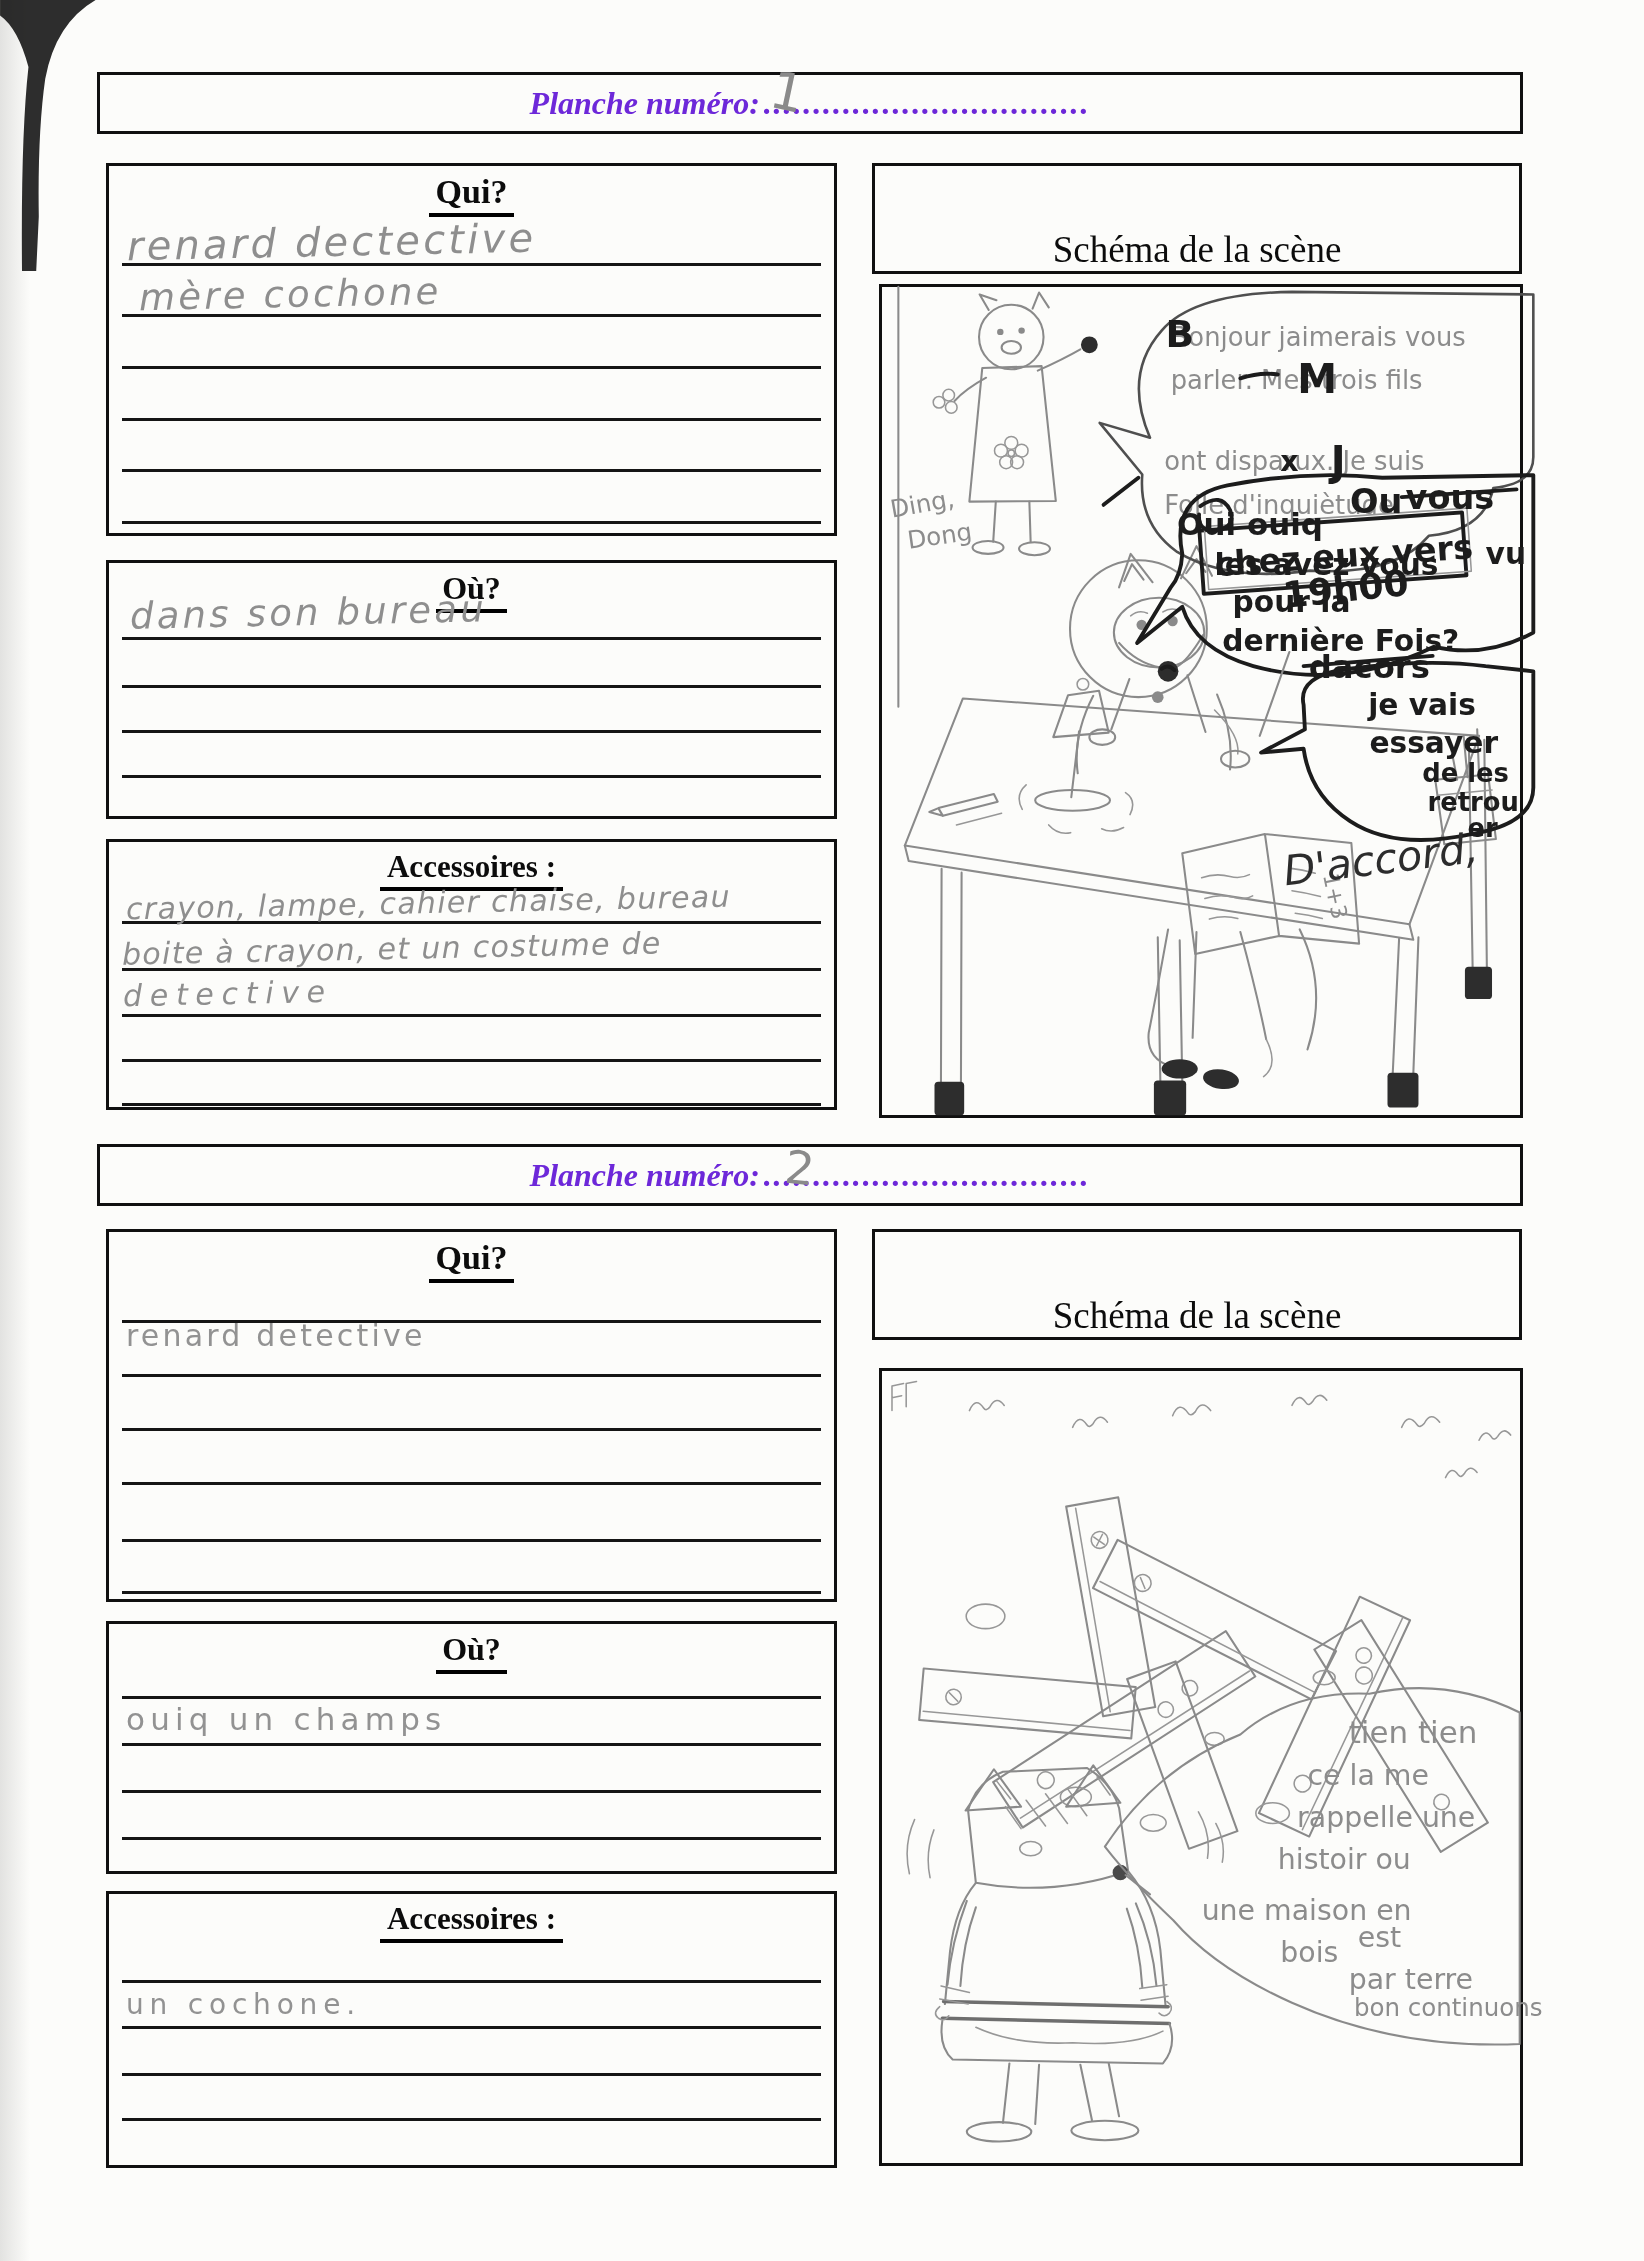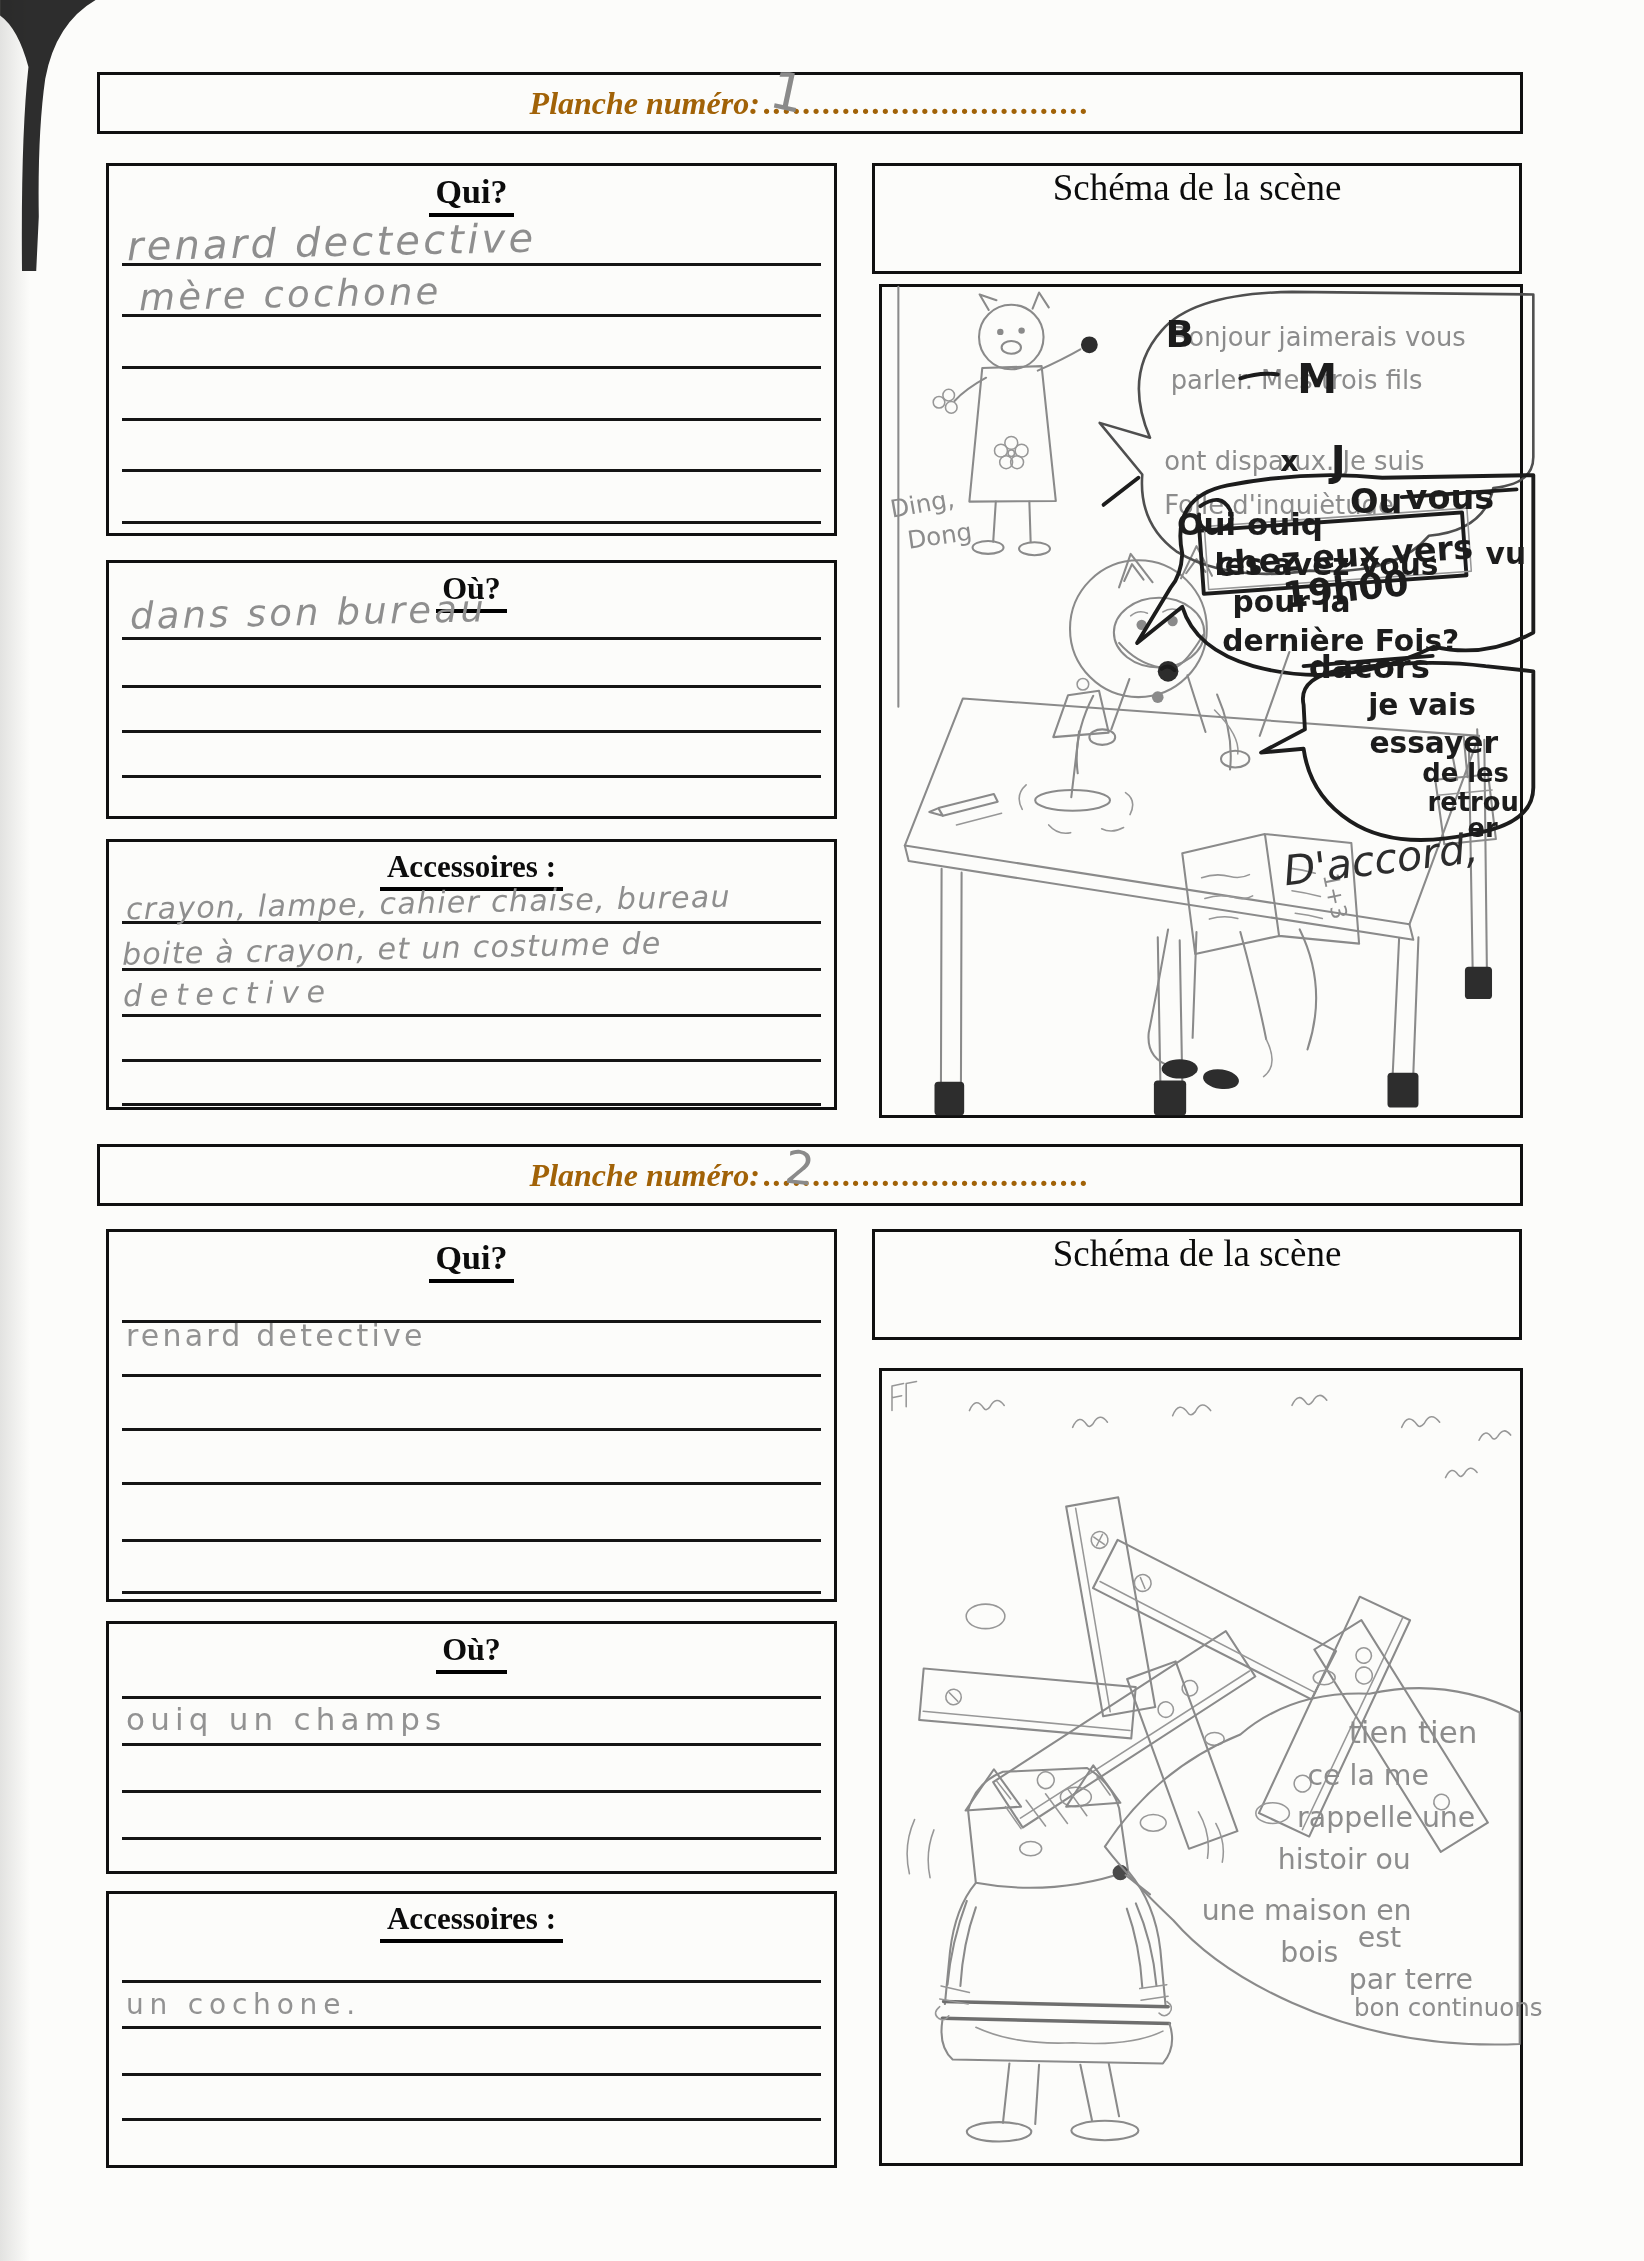--- a/index.html
+++ b/index.html
@@ -5,24 +5,24 @@
   html,body{margin:0;padding:0;background:#dededa;}
   .page{position:relative;width:1644px;height:2261px;background:#fcfcfa;overflow:hidden;
         font-family:"Liberation Serif",serif;}
   .page::before{content:'';position:absolute;left:0;top:0;width:30px;height:100%;
         background:linear-gradient(90deg,rgba(40,40,40,.12),rgba(0,0,0,0));pointer-events:none;z-index:5;}
   .box{position:absolute;border:3.2px solid #101010;box-sizing:border-box;background:transparent;}
   .rule{position:absolute;left:13px;right:13px;height:3.2px;background:#151515;}
   .box-title{position:absolute;top:6.5px;left:0;right:0;text-align:center;
         font-weight:bold;font-size:34px;color:#0c0c0c;}
   .box-title .u{display:inline-block;border-bottom:4.5px solid #000;padding:0 6.5px 2.6px;}
-  .schema-head{display:flex;align-items:flex-start;justify-content:center;}
+  .schema-head{display:flex;align-items:flex-end;justify-content:center;}
   .schema-title{font-size:37px;color:#0c0c0c;}
   .hdr-line{display:flex;justify-content:center;align-items:center;height:100%;
-        font-style:italic;font-weight:bold;font-size:32px;color:#a16207;white-space:nowrap;}
+        font-style:italic;font-weight:bold;font-size:32px;color:#6d28d9;white-space:nowrap;}
   .hdr-line .dots{letter-spacing:1.9px;margin-left:3.9px;}
   .hdr-num{position:absolute;color:#8a8a8a;font-family:"DejaVu Sans",sans-serif;z-index:2;}
   .hand-c{position:absolute;color:#8e8e8e;font-style:italic;
         font-family:"DejaVu Sans",sans-serif;letter-spacing:3.2px;white-space:nowrap;
         transform:rotate(-1.2deg);}
   .hand-p{position:absolute;color:#929292;font-family:"DejaVu Sans",sans-serif;
         letter-spacing:3.2px;white-space:nowrap;}
   svg.drw{position:absolute;overflow:visible;}
   .pen{stroke:#8a8a8a;stroke-width:3.2;fill:none;stroke-linecap:round;stroke-linejoin:round;}
   .pen2{stroke:#979797;stroke-width:2.4;fill:none;stroke-linecap:round;stroke-linejoin:round;}

